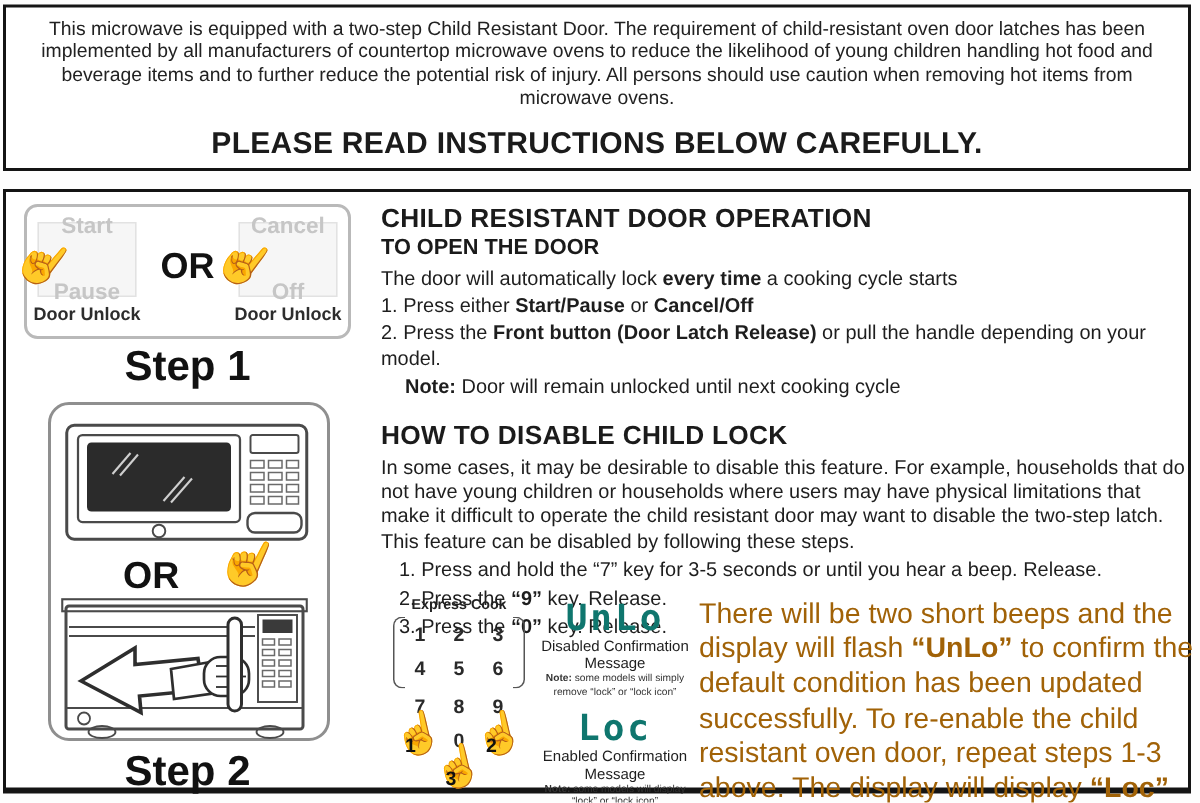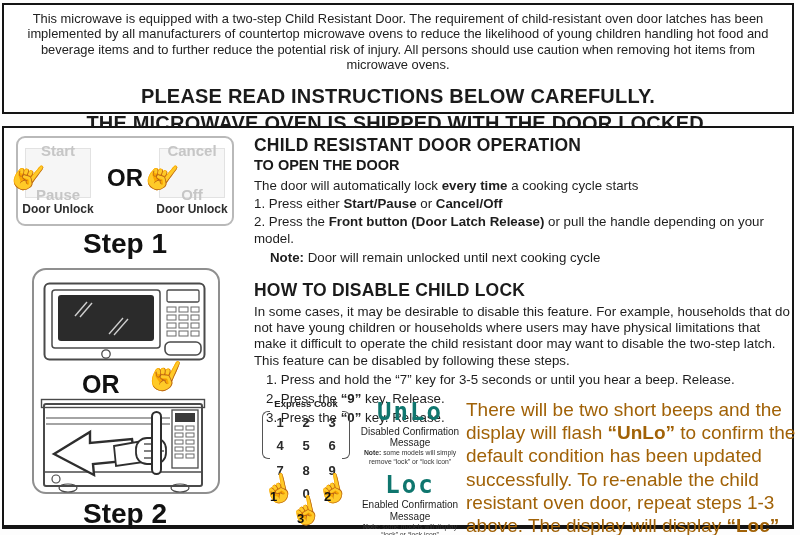--- a/index.html
+++ b/index.html
@@ -70,21 +70,20 @@
   svg .ln { stroke:#4a4a4a; fill:none; }
 </style>
 </head>
 <body>
 
 <div class="page">
 
   <div class="box-top">
     <div class="notice-p">This microwave is equipped with a two-step Child Resistant Door. The requirement of child-resistant oven door latches has been implemented by all manufacturers of countertop microwave ovens to reduce the likelihood of young children handling hot food and beverage items and to further reduce the potential risk of injury. All persons should use caution when removing hot items from microwave ovens.</div>
     <div class="warn warn1">PLEASE READ INSTRUCTIONS BELOW CAREFULLY.</div>
-    <div class="warn warn2">THE MICROWAVE OVEN IS SHIPPED WITH THE DOOR LOCKED.</div>
   </div>
 
   <div class="box-main">
 
     <div class="step1-box">
       <div class="step1-inner">
         <div class="panel-btn-wrap">
           <div class="panel-btn">
             <span class="t">Start</span>
             <span class="divider" id="div-start" style="background: rgb(90, 90, 90);"></span>

